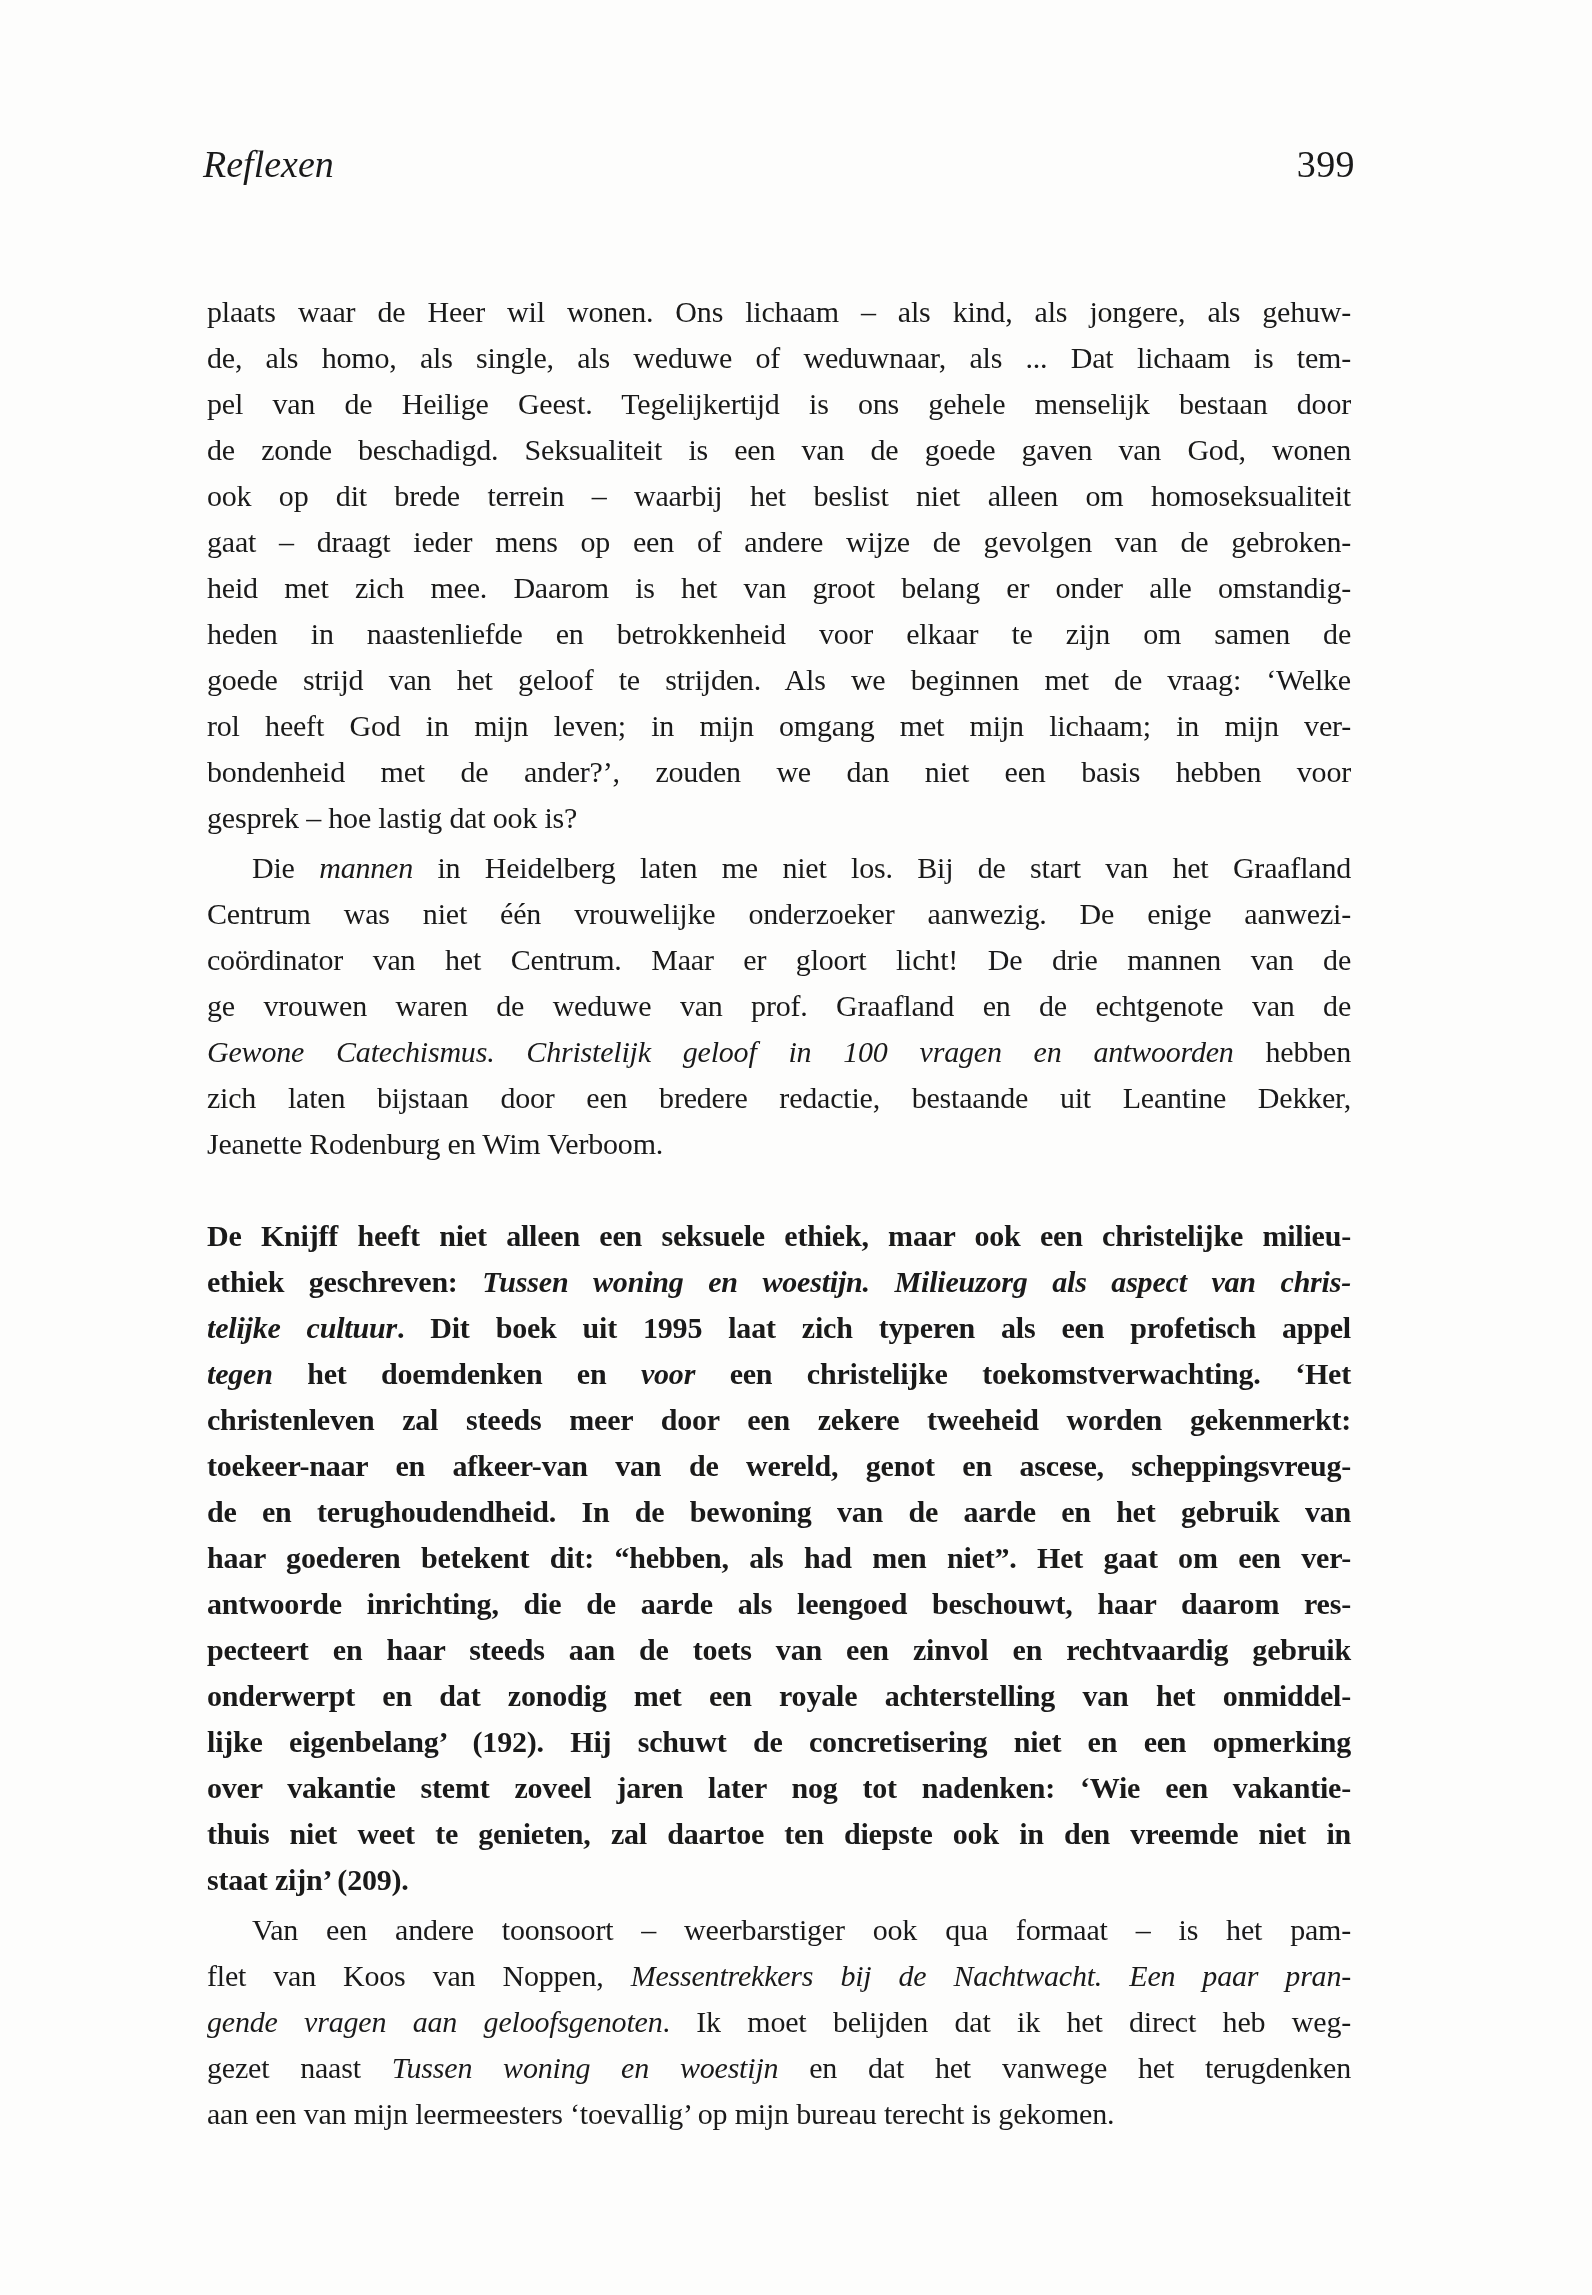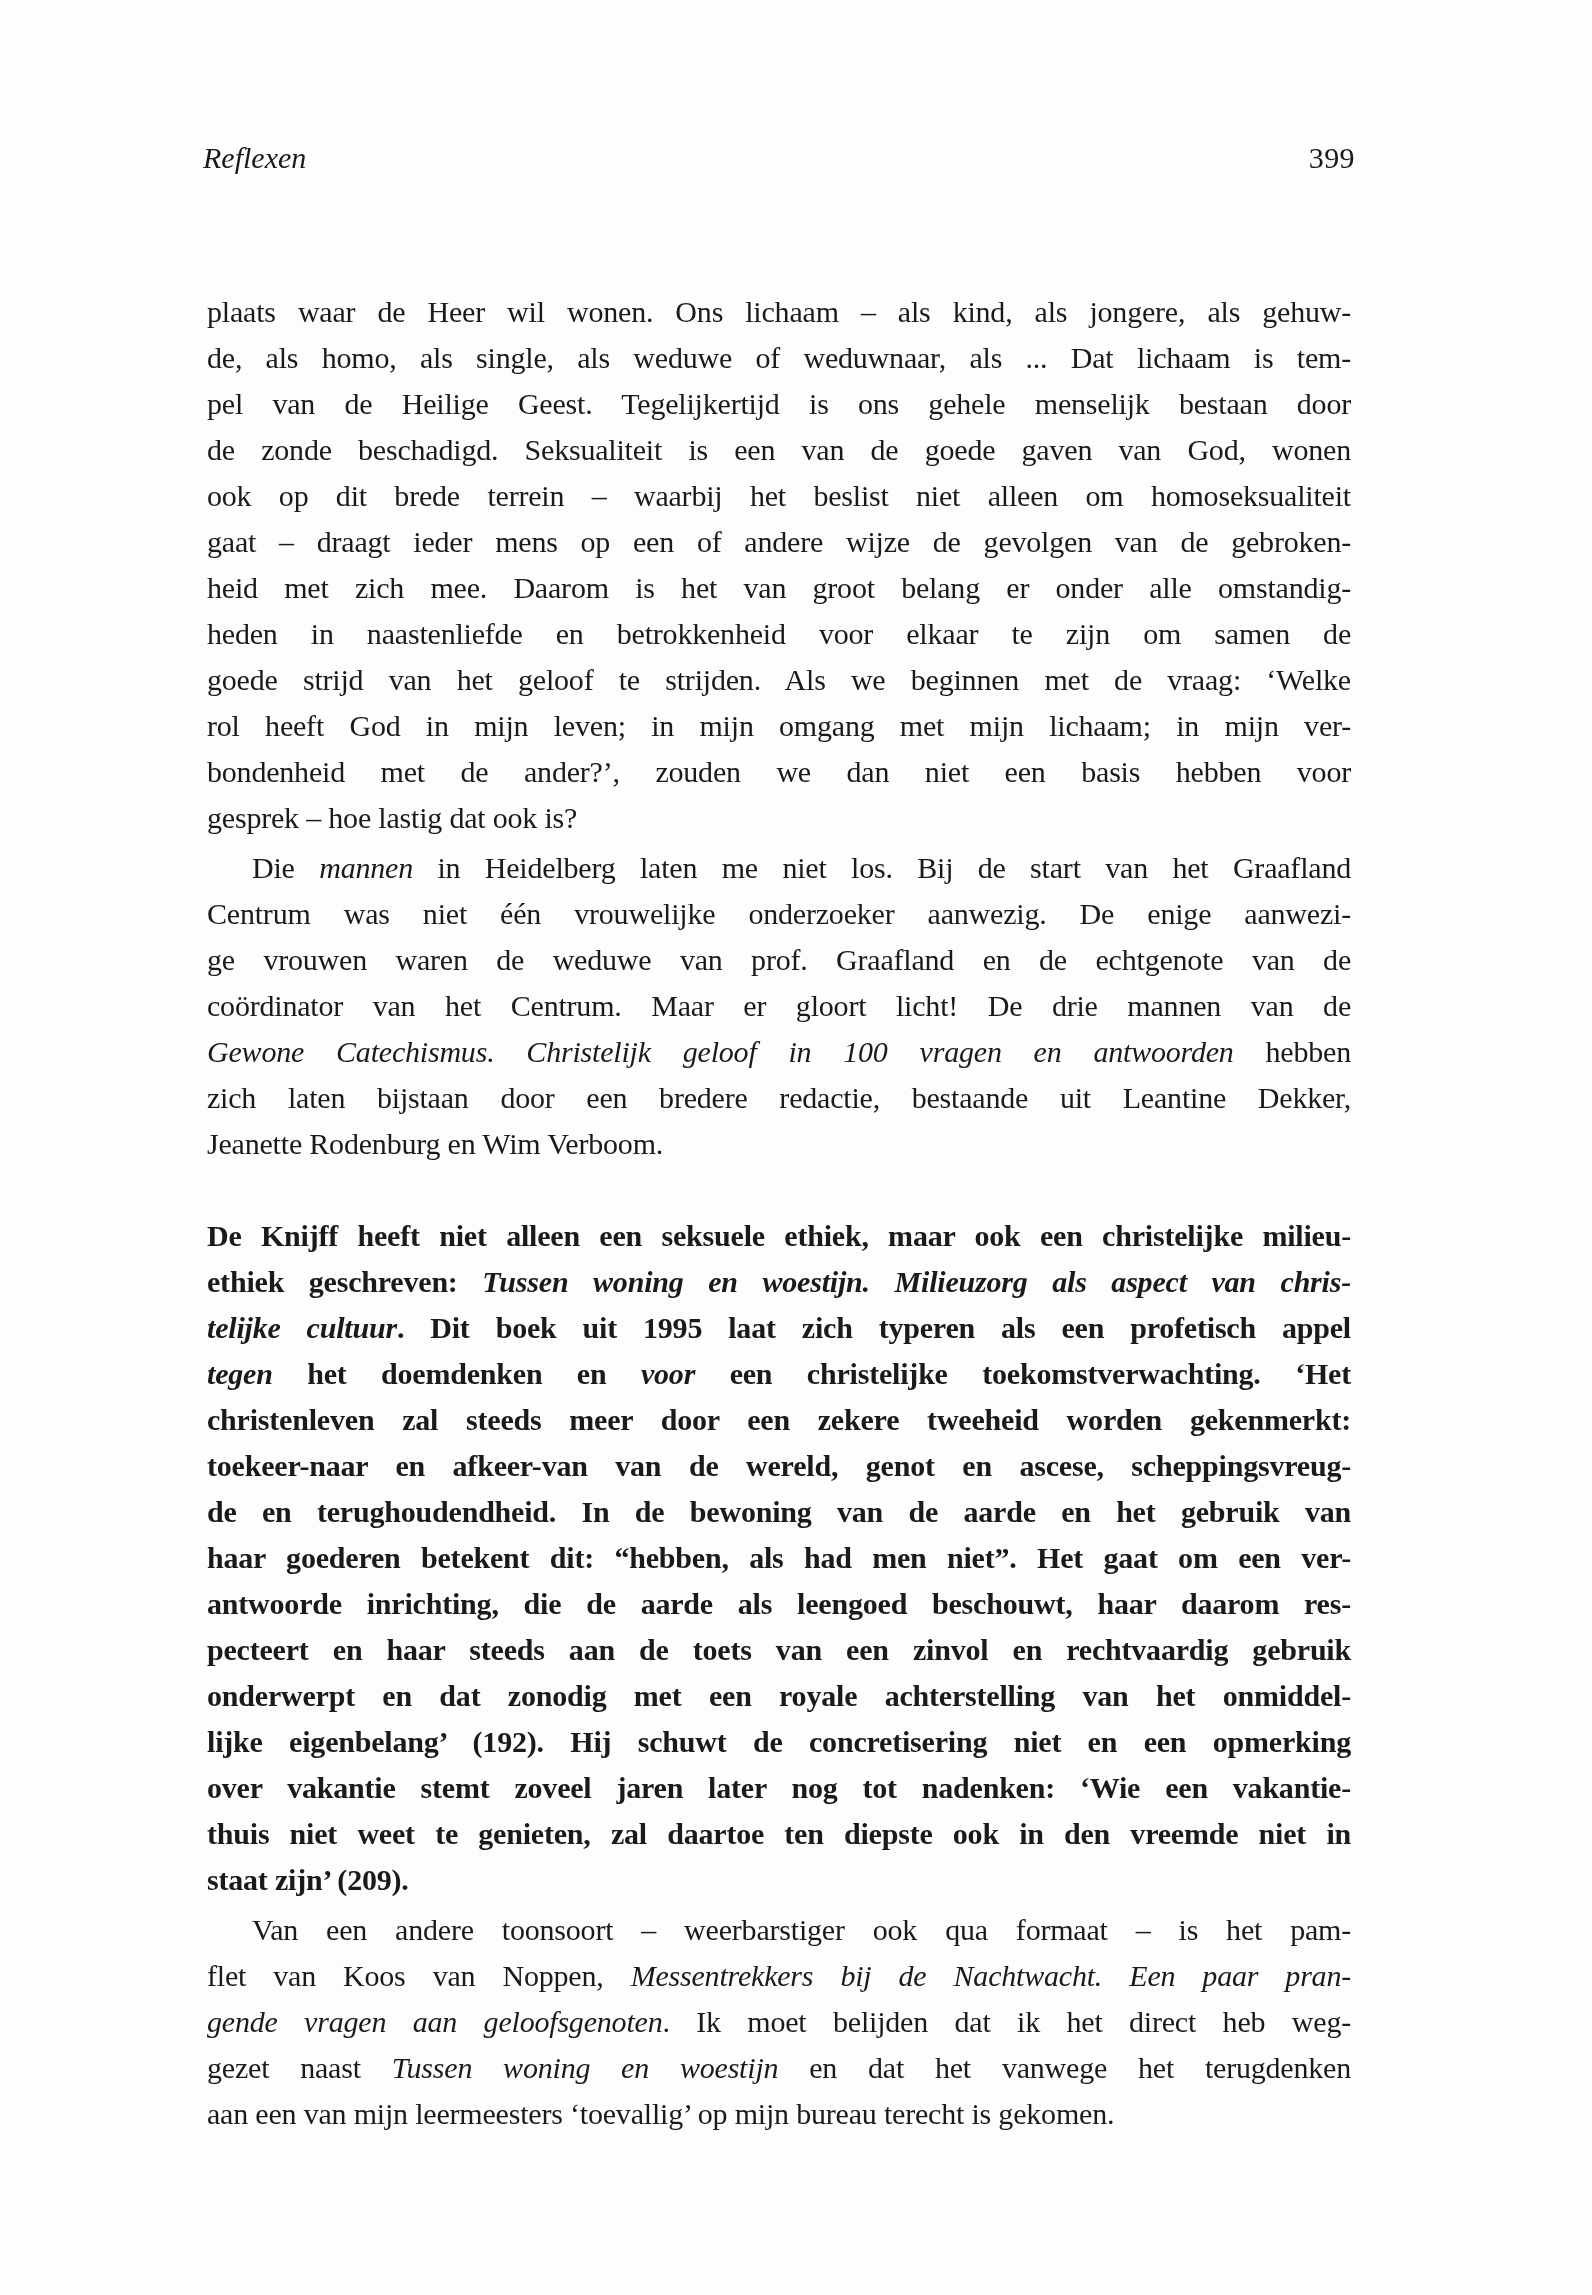--- a/index.html
+++ b/index.html
@@ -10,26 +10,26 @@
     height: 2295px;
     margin: 0 auto;
     background: #fdfdfc;
     color: #1a1a1a;
     font-family: "Liberation Serif", "DejaVu Serif", serif;
     overflow: hidden;
   }
   .running-header {
     position: absolute;
     left: 203px;
-    top: 138px;
+    top: 144px;
     width: 1152px;
     display: flex;
     justify-content: space-between;
     align-items: flex-end;
-    font-size: 30px;
+    font-size: 38px;
     line-height: 40px;
   }
   .running-title { font-style: italic; }
   .page-number { font-style: normal; letter-spacing: 0.4px; }
   .textblock {
     position: absolute;
     left: 203px;
     top: 285px;
     width: 1152px;
     font-size: 30px;
@@ -69,22 +69,22 @@
         <div class="line"><span class="run">heid met zich mee. Daarom is het van groot belang er onder alle omstandig-</span></div>
         <div class="line"><span class="run">heden in naastenliefde en betrokkenheid voor elkaar te zijn om samen de</span></div>
         <div class="line"><span class="run">goede strijd van het geloof te strijden. Als we beginnen met de vraag: ‘Welke</span></div>
         <div class="line"><span class="run">rol heeft God in mijn leven; in mijn omgang met mijn lichaam; in mijn ver-</span></div>
         <div class="line"><span class="run">bondenheid met de ander?’, zouden we dan niet een basis hebben voor</span></div>
         <div class="line last"><span class="run">gesprek – hoe lastig dat ook is?</span></div>
       </div>
       <div class="para indent">
         <div class="line"><span class="run">Die </span><span class="run it">mannen</span><span class="run"> in Heidelberg laten me niet los. Bij de start van het Graafland</span></div>
         <div class="line"><span class="run">Centrum was niet één vrouwelijke onderzoeker aanwezig. De enige aanwezi-</span></div>
+        <div class="line"><span class="run">coördinator van het Centrum. Maar er gloort licht! De drie mannen van de</span></div>
         <div class="line"><span class="run">ge vrouwen waren de weduwe van prof. Graafland en de echtgenote van de</span></div>
-        <div class="line"><span class="run">coördinator van het Centrum. Maar er gloort licht! De drie mannen van de</span></div>
         <div class="line"><span class="run it">Gewone Catechismus. Christelijk geloof in 100 vragen en antwoorden</span><span class="run"> hebben</span></div>
         <div class="line"><span class="run">zich laten bijstaan door een bredere redactie, bestaande uit Leantine Dekker,</span></div>
         <div class="line last"><span class="run">Jeanette Rodenburg en Wim Verboom.</span></div>
       </div>
       <div class="para space-before">
         <div class="line"><span class="run">De Knijff heeft niet alleen een seksuele ethiek, maar ook een christelijke milieu-</span></div>
         <div class="line"><span class="run">ethiek geschreven: </span><span class="run it">Tussen woning en woestijn. Milieuzorg als aspect van chris-</span></div>
         <div class="line"><span class="run it">telijke cultuur</span><span class="run">. Dit boek uit 1995 laat zich typeren als een profetisch appel</span></div>
         <div class="line"><span class="run it">tegen</span><span class="run"> het doemdenken en </span><span class="run it">voor</span><span class="run"> een christelijke toekomstverwachting. ‘Het</span></div>
         <div class="line"><span class="run">christenleven zal steeds meer door een zekere tweeheid worden gekenmerkt:</span></div>

